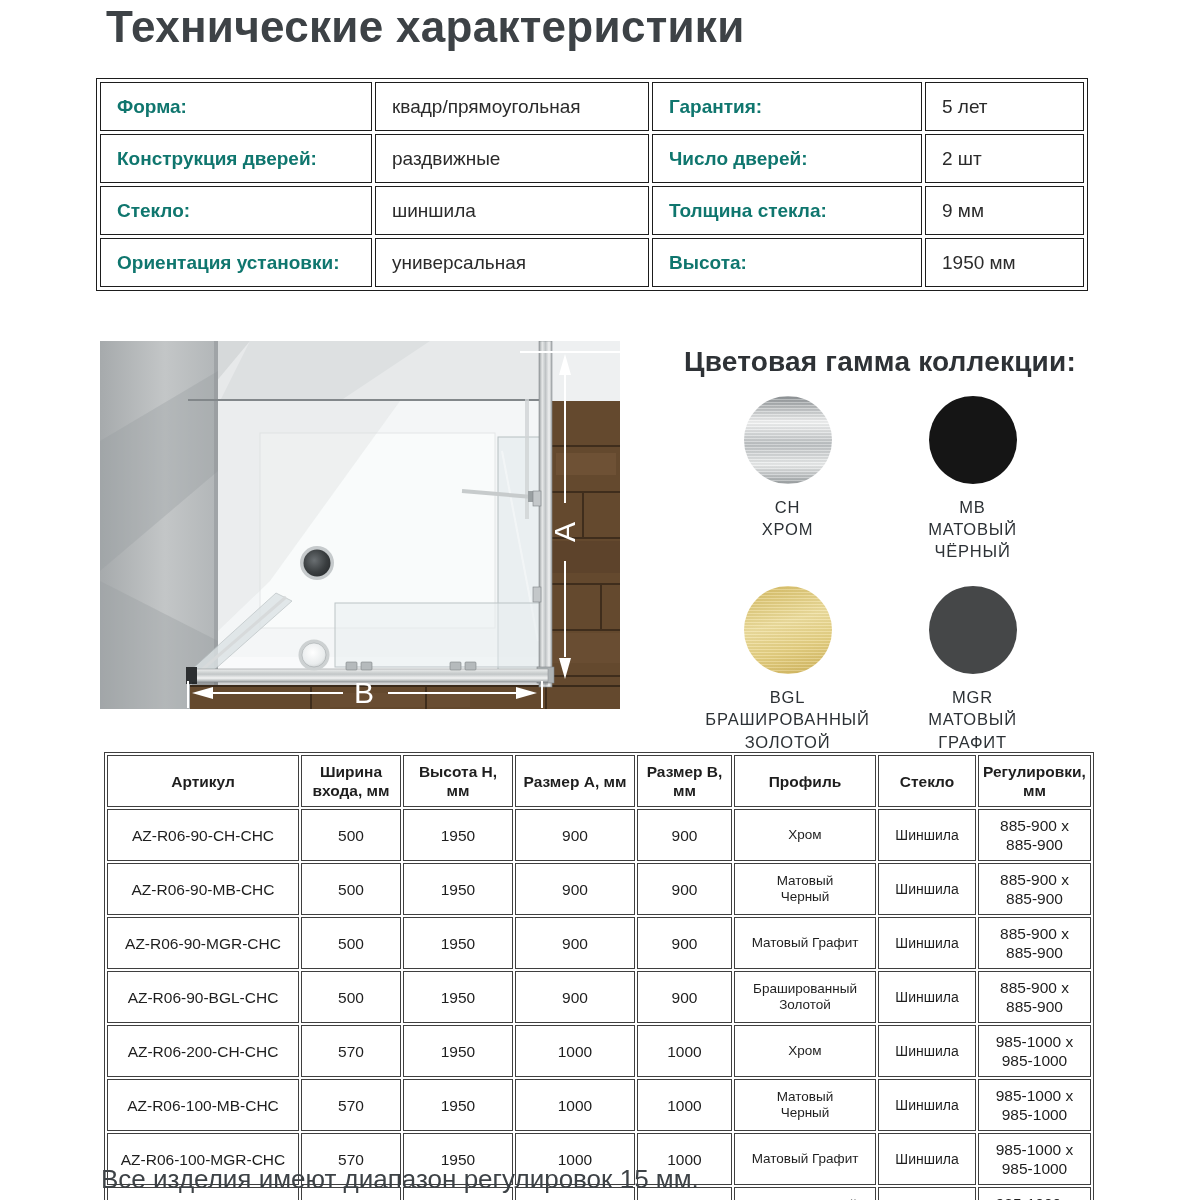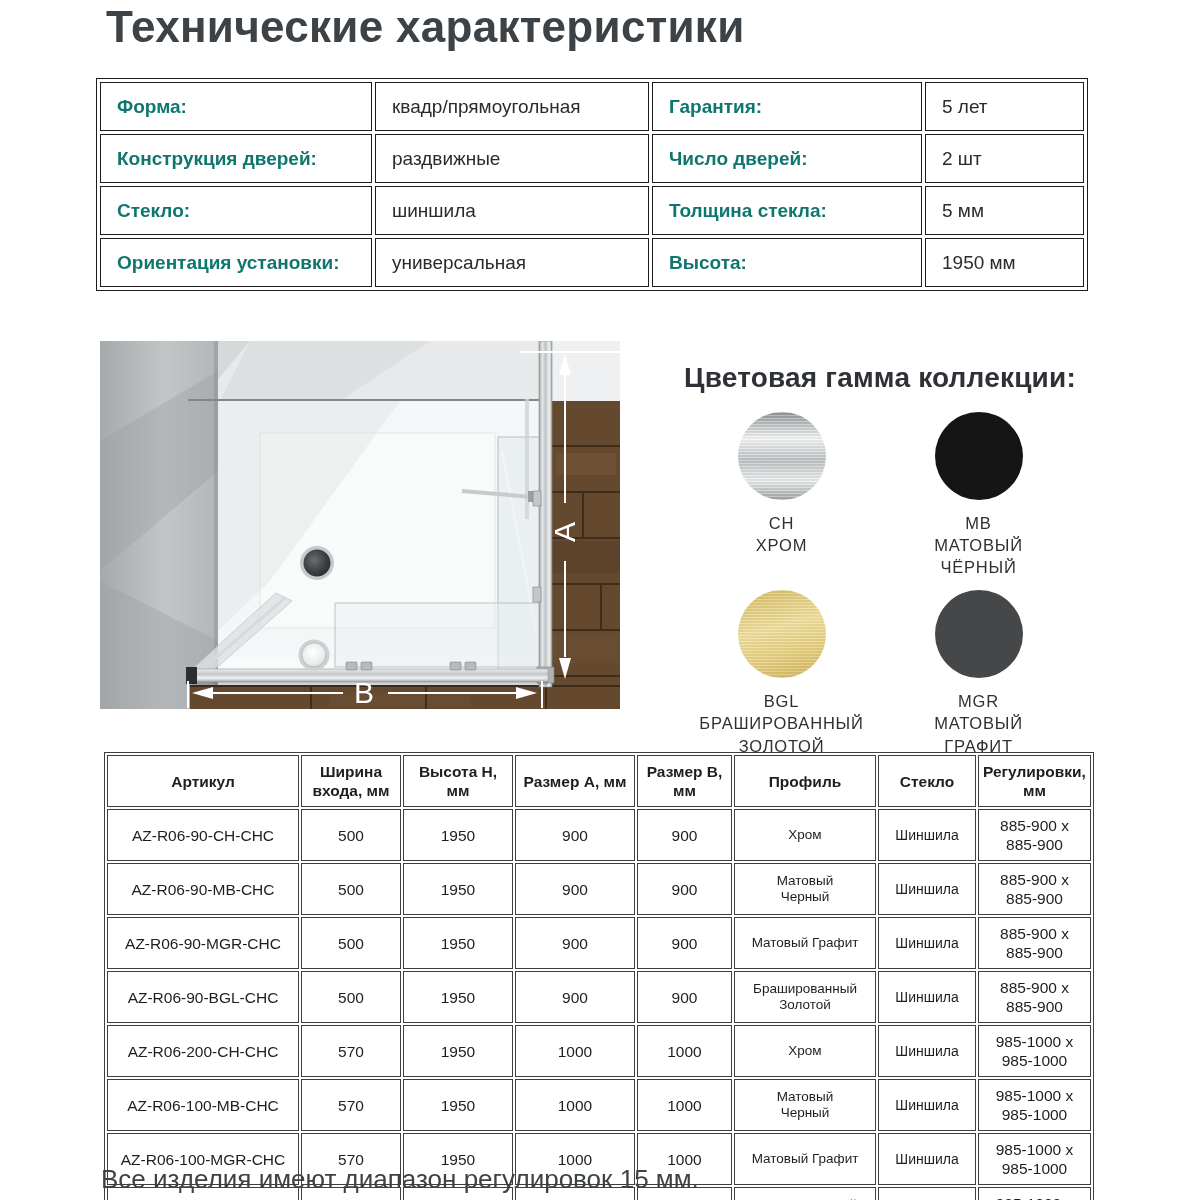--- a/index.html
+++ b/index.html
@@ -17,22 +17,22 @@
   table.spec td:nth-child(1){width:246px;}
   table.spec td:nth-child(2){width:248px;}
   table.spec td:nth-child(3){width:244px;}
 
   
   .photo{position:absolute;left:100px;top:341px;width:520px;height:368px;}
   .photo svg{display:block;}
 
   
   .colors{position:absolute;left:650px;top:346px;width:460px;}
-  .colors h2{margin:16px 0 18px 0;text-align:center;font-size:28px;font-weight:800;color:#2e3236;letter-spacing:.2px;}
-  .swatch-grid{display:grid;grid-template-columns:185px 185px;justify-content:center;column-gap:0;row-gap:24px;padding-left:0;gap:12px;}
+  .colors h2{margin:0 0 18px 0;text-align:center;font-size:28px;font-weight:800;color:#2e3236;letter-spacing:.2px;}
+  .swatch-grid{display:grid;grid-template-columns:185px 185px;justify-content:center;column-gap:0;row-gap:24px;padding-left:0;}
   .swatch{text-align:center;}
   .circle{width:88px;height:88px;border-radius:50%;margin:0 auto 12px auto;}
   .finish-brushed-chrome{background:
      repeating-linear-gradient(180deg, rgba(255,255,255,.28) 0 1px, rgba(0,0,0,.05) 1px 3px),
      linear-gradient(180deg,#8f9497 0%,#f5f6f6 30%,#bfc3c5 55%,#edefef 78%,#9ea3a5 100%);}
   .finish-brushed-gold{background:
      repeating-linear-gradient(180deg, rgba(255,255,255,.20) 0 1px, rgba(0,0,0,.04) 1px 3px),
      linear-gradient(165deg,#d8bd62 0%,#efdf9e 42%,#e7d182 68%,#d2b55c 100%);}
   .sw-label{white-space:pre-line;font-size:16.5px;line-height:1.34;letter-spacing:.8px;color:#2c3135;}
 
@@ -73,21 +73,21 @@
         <tr>
           <td class="lbl">Конструкция дверей:</td>
           <td class="val">раздвижные</td>
           <td class="lbl">Число дверей:</td>
           <td class="val">2 шт</td>
         </tr>
         <tr>
           <td class="lbl">Стекло:</td>
           <td class="val">шиншила</td>
           <td class="lbl">Толщина стекла:</td>
-          <td class="val">5 мм</td>
+          <td class="val">9 мм</td>
         </tr>
         <tr>
           <td class="lbl">Ориентация установки:</td>
           <td class="val">универсальная</td>
           <td class="lbl">Высота:</td>
           <td class="val">1950 мм</td>
         </tr>
       </tbody>
   </table>
 

